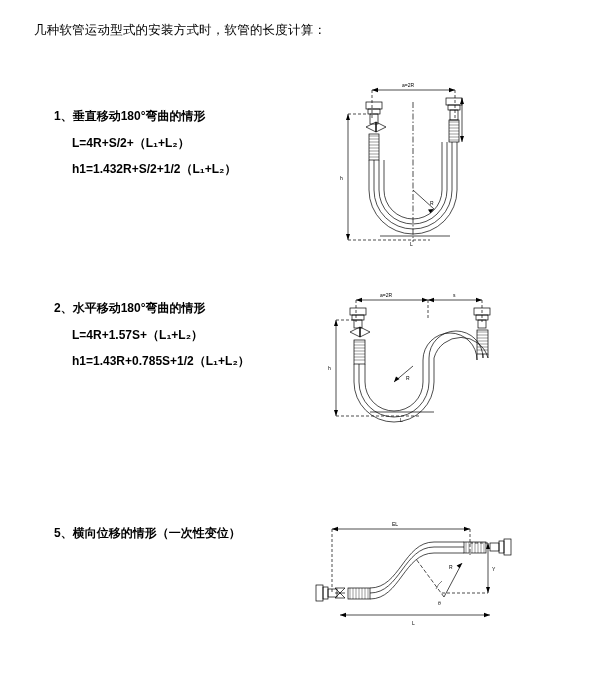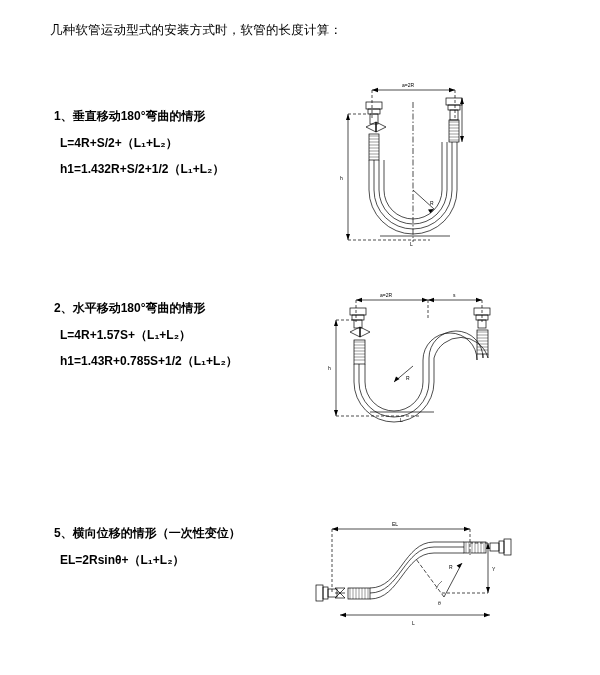--- a/index.html
+++ b/index.html
@@ -16,21 +16,21 @@
     overflow: hidden;
   }
   .page {
     position: absolute;
     left: 0; top: 0;
     width: 600px;
     height: 675px;
   }
   .heading {
     position: absolute;
-    left: 50px;
+    left: 34px;
     top: 22px;
     font-size: 12.5px;
     letter-spacing: 0.2px;
     white-space: nowrap;
   }
   .section {
     position: absolute;
     left: 0;
     width: 600px;
   }
@@ -46,21 +46,21 @@
     font-weight: bold;
   }
   .sec-title {
     font-size: 12px;
     white-space: nowrap;
     margin-bottom: 10px;
   }
   .formula {
     font-size: 12px;
     white-space: nowrap;
-    margin-left: 6px;
+    margin-left: 18px;
     margin-bottom: 9px;
   }
   .fig {
     position: absolute;
   }
   .fig svg { display: block; }
 
   .dim-text { font-size: 5px; font-family: "Liberation Sans", sans-serif; }
 </style>
 </head>
@@ -224,21 +224,20 @@
           <line x1="60" y1="126" x2="124" y2="126"></line>
           <text x="90" y="136" class="dim-text" fill="#000" stroke="none">L</text>
         </g>
       </svg>
     </div>
   </div>
 
   <div class="section sec3">
     <div class="text-col">
       <div class="sec-title">5、横向位移的情形（一次性变位）</div>
-      <div class="formula">EL=2Rsinθ+（L₁+L₂）</div>
     </div>
 
     <div class="fig" style="left:292px; top:-14px;">
       <svg width="250" height="130" viewBox="0 0 250 130" xmlns="http://www.w3.org/2000/svg">
         <g stroke="#000" fill="none" stroke-width="0.7">
 
           <line x1="40" y1="18" x2="178" y2="18"></line>
           <path d="M40 18 l6 -2.2 v4.4 z" fill="#000" stroke="none"></path>
           <path d="M178 18 l-6 -2.2 v4.4 z" fill="#000" stroke="none"></path>
           <text x="100" y="15" class="dim-text" fill="#000" stroke="none">EL</text>

